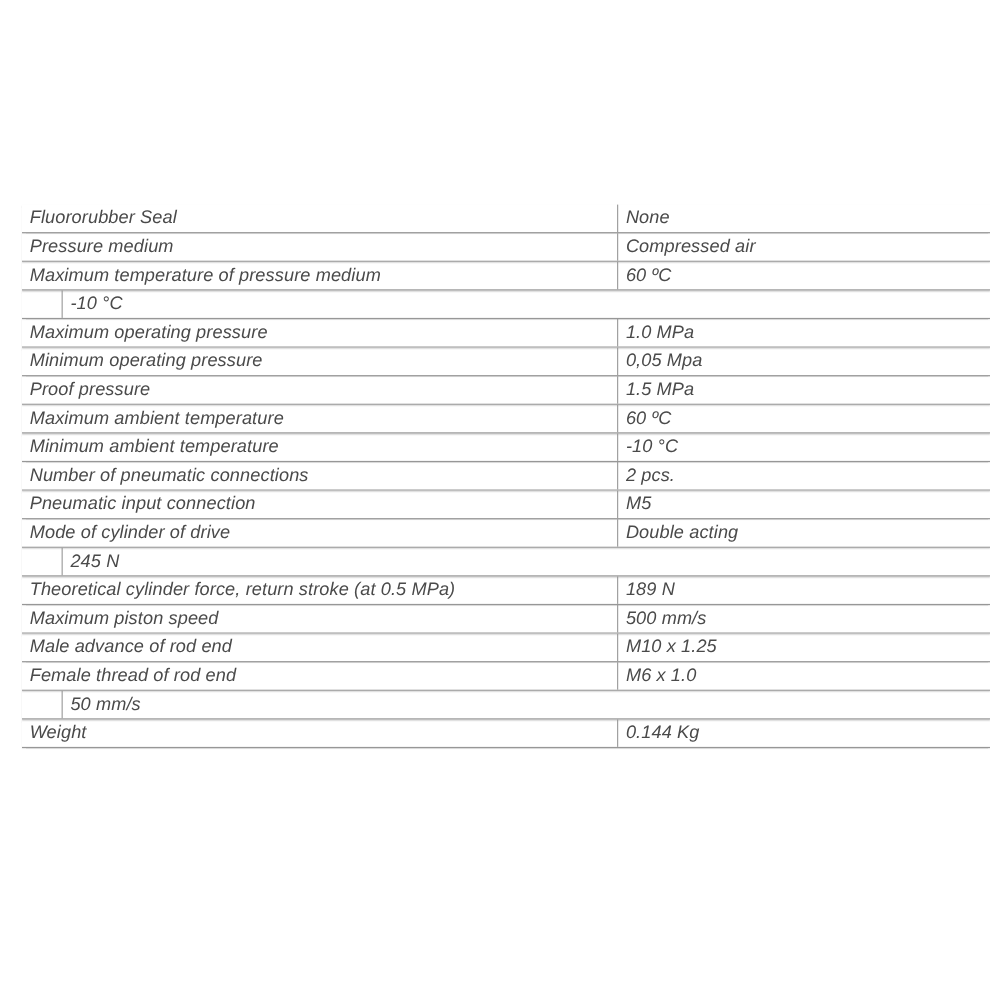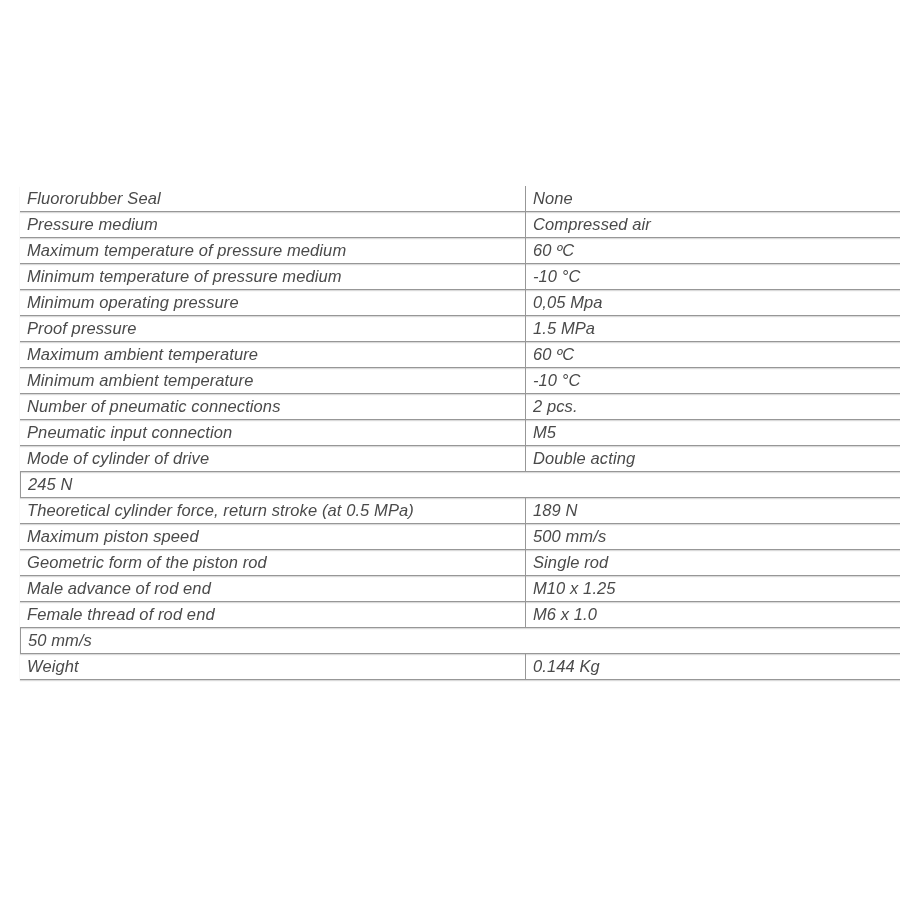--- a/index.html
+++ b/index.html
@@ -41,20 +41,21 @@
   .spec-cell.label {
     width: 505px;
     flex: 0 0 505px;
     padding-left: 7px;
     box-sizing: border-box;
   }
   .spec-cell.value {
     flex: 1;
     border-left: 1.5px solid var(--line-color);
     padding-left: 7px;
+    margin-left: 36px;
   }
 </style>
 </head>
 <body style="background: rgb(255, 255, 255);">
 
 <div class="spec-table" style="--text-color: #4a4a4a; --line-color: #979797;">
   <div class="spec-row">
     <div class="spec-cell label">Fluororubber Seal</div>
     <div class="spec-cell value">None</div>
   </div>
@@ -63,24 +64,27 @@
     <div class="spec-cell label">Pressure medium</div>
     <div class="spec-cell value">Compressed air</div>
   </div>
 
   <div class="spec-row">
     <div class="spec-cell label">Maximum temperature of pressure medium</div>
     <div class="spec-cell value">60 ºC</div>
   </div>
 
   <div class="spec-row">
-    <div class="spec-cell label">Minimum temperature of pressure medium</div>
     <div class="spec-cell value">-10 °C</div>
   </div>
 
+  <div class="spec-row">
+    <div class="spec-cell label">Maximum operating pressure</div>
+    <div class="spec-cell value">1.0 MPa</div>
+  </div>
 
   <div class="spec-row">
     <div class="spec-cell label">Minimum operating pressure</div>
     <div class="spec-cell value">0,05 Mpa</div>
   </div>
 
   <div class="spec-row">
     <div class="spec-cell label">Proof pressure</div>
     <div class="spec-cell value">1.5 MPa</div>
   </div>
@@ -117,24 +121,20 @@
   <div class="spec-row">
     <div class="spec-cell label">Theoretical cylinder force, return stroke (at 0.5 MPa)</div>
     <div class="spec-cell value">189 N</div>
   </div>
 
   <div class="spec-row">
     <div class="spec-cell label">Maximum piston speed</div>
     <div class="spec-cell value">500 mm/s</div>
   </div>
 
-  <div class="spec-row">
-    <div class="spec-cell label">Geometric form of the piston rod</div>
-    <div class="spec-cell value">Single rod</div>
-  </div>
 
   <div class="spec-row">
     <div class="spec-cell label">Male advance of rod end</div>
     <div class="spec-cell value">M10 x 1.25</div>
   </div>
 
   <div class="spec-row">
     <div class="spec-cell label">Female thread of rod end</div>
     <div class="spec-cell value">M6 x 1.0</div>
   </div>

